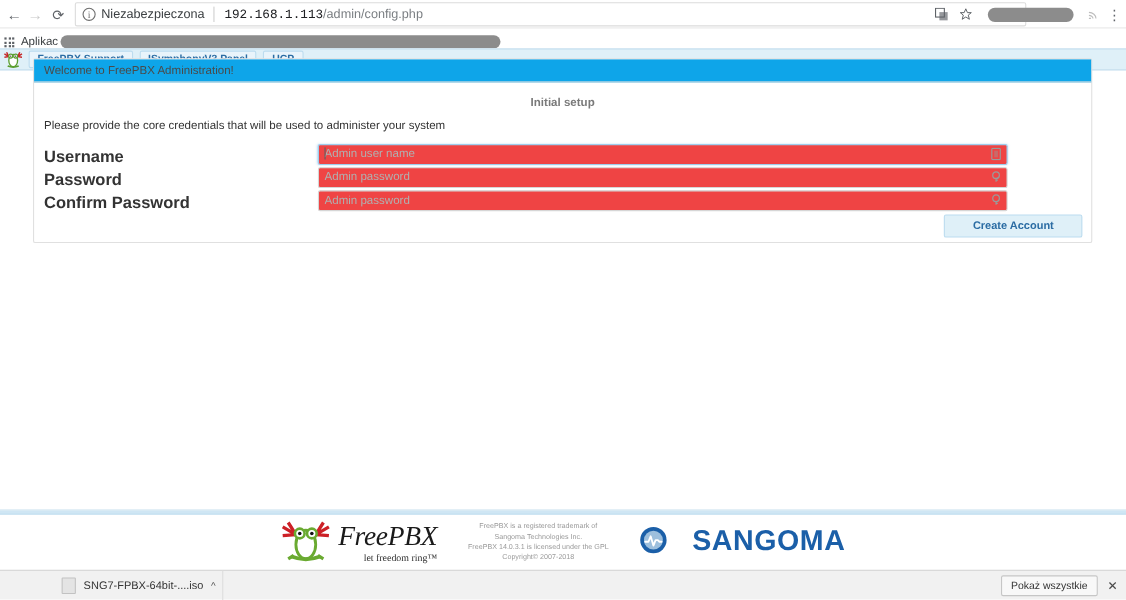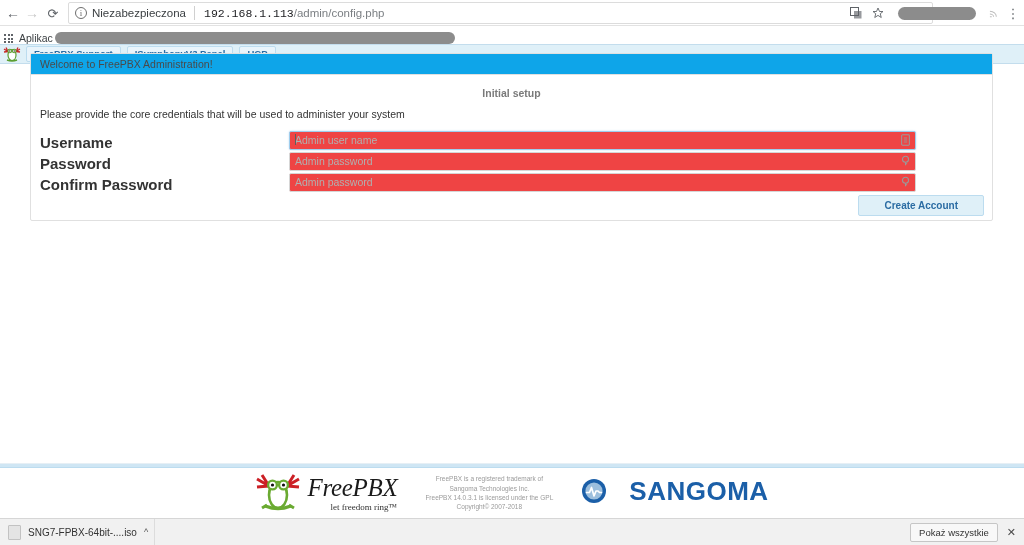--- a/index.html
+++ b/index.html
@@ -225,20 +225,21 @@
     position: absolute; left: 0; top: 518px; width: 1024px; height: 27px;
     background: #f1f1f1;
     border-top: 1px solid #d6d6d6;
     display: flex; align-items: center;
   }
   #download-item {
     display: flex; align-items: center; height: 27px;
     padding: 0 6px 0 8px;
     border-right: 1px solid #dcdcdc;
     gap: 7px;
+    margin-left: 48px;
   }
   #download-file-icon {
     width: 13px; height: 15px;
     background: #e4e4e4; border: 1px solid #c2c2c2; border-radius: 1px;
   }
   #download-filename { font-size: 10px; color: #333; white-space: nowrap; }
   #download-caret { font-size: 9px; color: #555; }
   #shelf-right { margin-left: auto; display: flex; align-items: center; gap: 9px; padding-right: 8px; }
   #show-all-button {
     font-size: 9.5px; color: #333;

